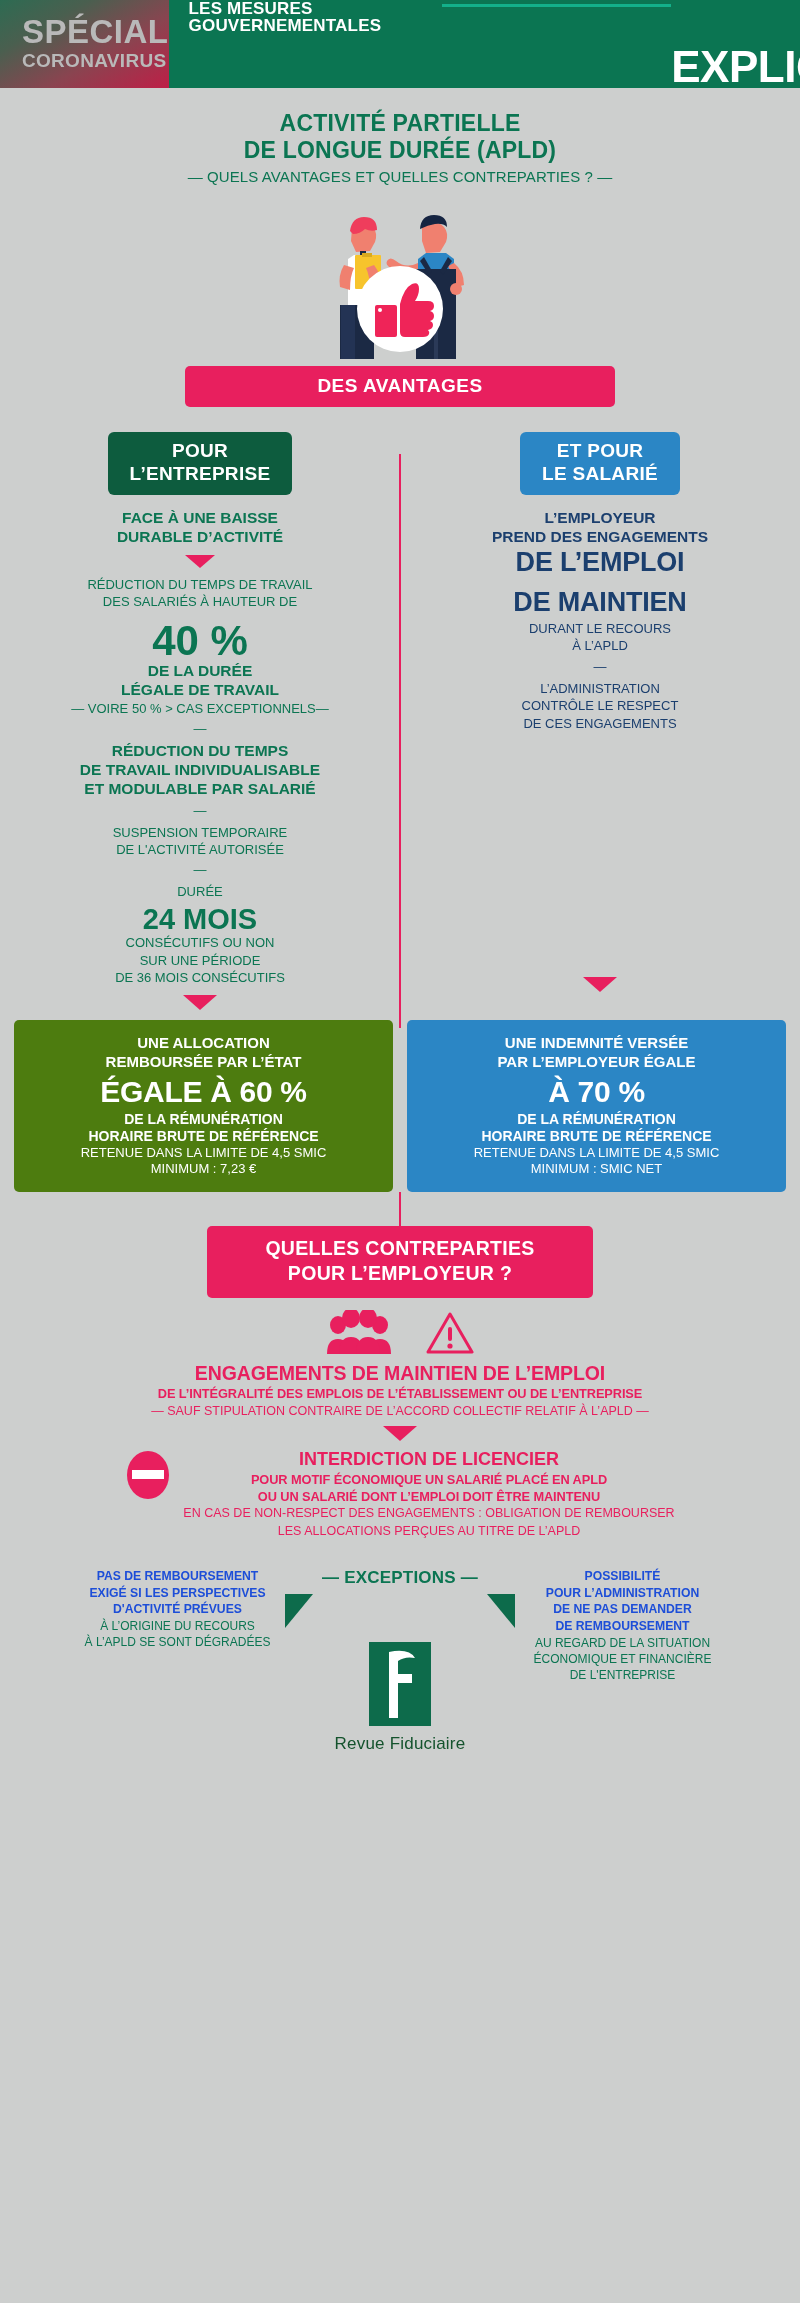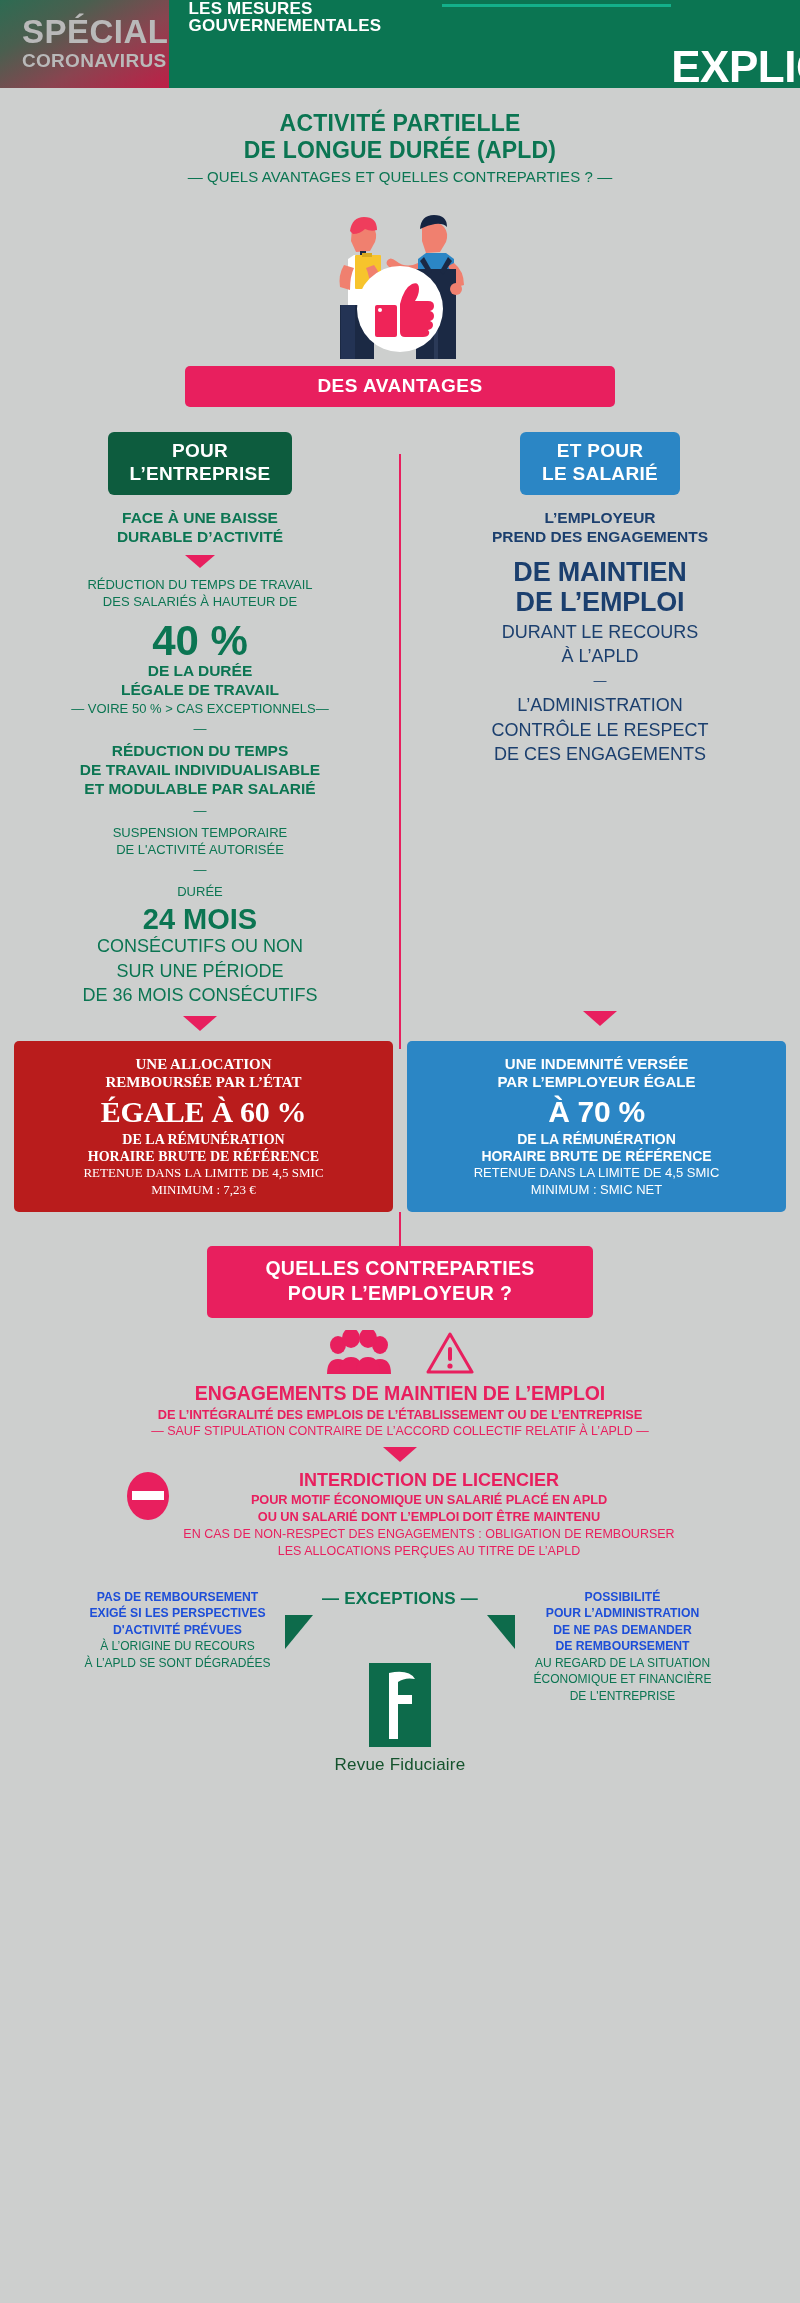--- a/index.html
+++ b/index.html
@@ -71,37 +71,37 @@
   .pill-green { background:#0d5c3e; }
   .pill-blue  { background:#2b86c5; }
 
   .g-bold  { color:#0b7552; font-weight:bold; }
   .g-reg   { color:#0b7552; }
   .b-bold  { color:#1b3f6e; font-weight:bold; }
   .b-reg   { color:#1b3f6e; }
 
   .s15b { font-size:15.5px; font-weight:bold; line-height:1.22; }
   .s13  { font-size:13px; line-height:1.32; }
-  .s14  { font-size:18px; line-height:1.36; }
+  .s14  { font-size:13px; line-height:1.36; }
   .big40 { font-size:42px; font-weight:bold; line-height:1.0; }
   .big24 { font-size:29px; font-weight:bold; line-height:1.05; }
   .big-maintien { font-size:27px; font-weight:bold; line-height:1.12; letter-spacing:-.2px;}
   .sep { font-size:13px; line-height:1.9; }
 
   .tri-down {
     width:0;height:0;margin:8px auto;
     border-left:17px solid transparent; border-right:17px solid transparent;
     border-top:15px solid #e81f5e;
   }
   .tri-down.sm { border-left-width:15px; border-right-width:15px; border-top-width:13px; }
 
   
   .boxes { display:flex; gap:14px; padding:0 14px; margin-top:2px; position:relative;}
   .rbox { width:50%; border-radius:5px; color:#fff; text-align:center; padding:14px 8px 14px 8px; }
-  .rbox-green { background:#b91c1c;font-family:Liberation Serif, serif; }
+  .rbox-green { background:#4d7c0f; }
   .rbox-blue  { background:#2b86c5; }
   .rb-head { font-size:15px; font-weight:bold; line-height:1.25; }
   .rb-big  { font-size:30px; font-weight:bold; line-height:1.3; letter-spacing:-.3px;}
   .rb-mid  { font-size:14px; font-weight:bold; line-height:1.22; }
   .rb-small{ font-size:13px; line-height:1.28; }
 
   
   .bottom { text-align:center; margin-top:0; }
   .stem { width:2px; height:34px; background:#e81f5e; margin:0 auto; }
   .icons-row { display:flex; justify-content:center; align-items:center; gap:34px; margin-top:12px; }
@@ -227,22 +227,22 @@
     <div class="tri-down"></div>
   </div>
 
   <div class="col">
     <div class="pill pill-blue">
       <div>ET POUR</div>
       <div>LE SALARIÉ</div>
     </div>
     <div class="b-bold s15b" style="margin-top:14px;">L’EMPLOYEUR</div>
     <div class="b-bold s15b">PREND DES ENGAGEMENTS</div>
+    <div class="b-bold big-maintien">DE L’EMPLOI</div>
     <div class="b-bold big-maintien" style="margin-top:10px;">DE MAINTIEN</div>
-    <div class="b-bold big-maintien">DE L’EMPLOI</div>
     <div class="b-reg s14" style="margin-top:2px;">DURANT LE RECOURS</div>
     <div class="b-reg s14">À L’APLD</div>
     <div class="b-reg sep">—</div>
     <div class="b-reg s14">L’ADMINISTRATION</div>
     <div class="b-reg s14">CONTRÔLE LE RESPECT</div>
     <div class="b-reg s14">DE CES ENGAGEMENTS</div>
     <div style="height:236px"></div>
     <div class="tri-down"></div>
   </div>
 </div>

